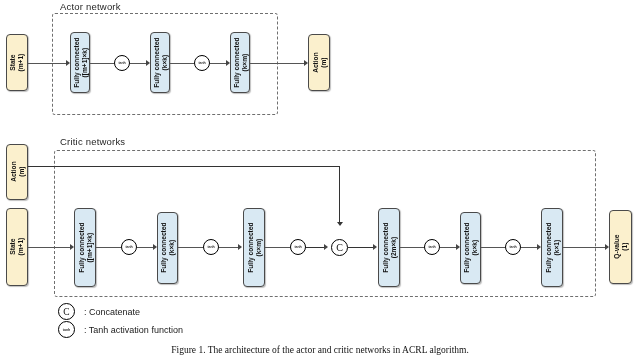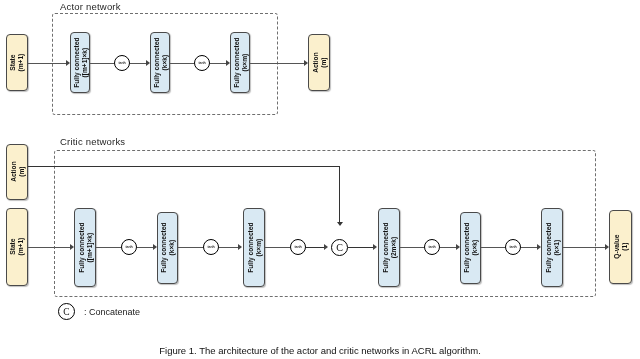--- a/index.html
+++ b/index.html
@@ -86,21 +86,21 @@
     background:#fff;display:flex;align-items:center;justify-content:center;margin-right:9px;
   }
   .legend-row .lg-circle.c span{font-size:9.5px;font-family:"Liberation Serif",serif;color:#111;}
   .legend-row .lg-circle.t span{font-size:3.6px;font-weight:bold;color:#333;}
   .legend-row .lg-text{font-size:9px;color:#1a1a1a;white-space:nowrap;}
 
   
   .caption{
     position:absolute;left:0;top:345px;width:640px;
     text-align:center;font-size:9.5px;color:#111;
-    font-family:Liberation Sans, sans-serif;
+    font-family:Liberation Serif, serif;
     white-space:nowrap;overflow:hidden;
   }
 </style>
 </head>
 <body>
 
 <div id="figure">
 
   <div class="group-label" style="left:60px;top:1px;">Actor network</div>
   <div class="group-box" style="left:52px;top:13px;width:224px;height:100px;"></div>
@@ -278,16 +278,22 @@
     </div>
   </div>
 
   <div class="legend-row" style="left:58px;top:303px;">
     <span class="lg-circle c">
       <span>C</span>
     </span>
     <span class="lg-text">: Concatenate</span>
   </div>
 
+  <div class="legend-row" style="left:58px;top:321px;">
+    <span class="lg-circle t">
+      <span>tanh</span>
+    </span>
+    <span class="lg-text">: Tanh activation function</span>
+  </div>
 
   <div class="caption">Figure 1. The architecture of the actor and critic networks in ACRL algorithm.</div>
 
 </div>
 
 </body></html>

